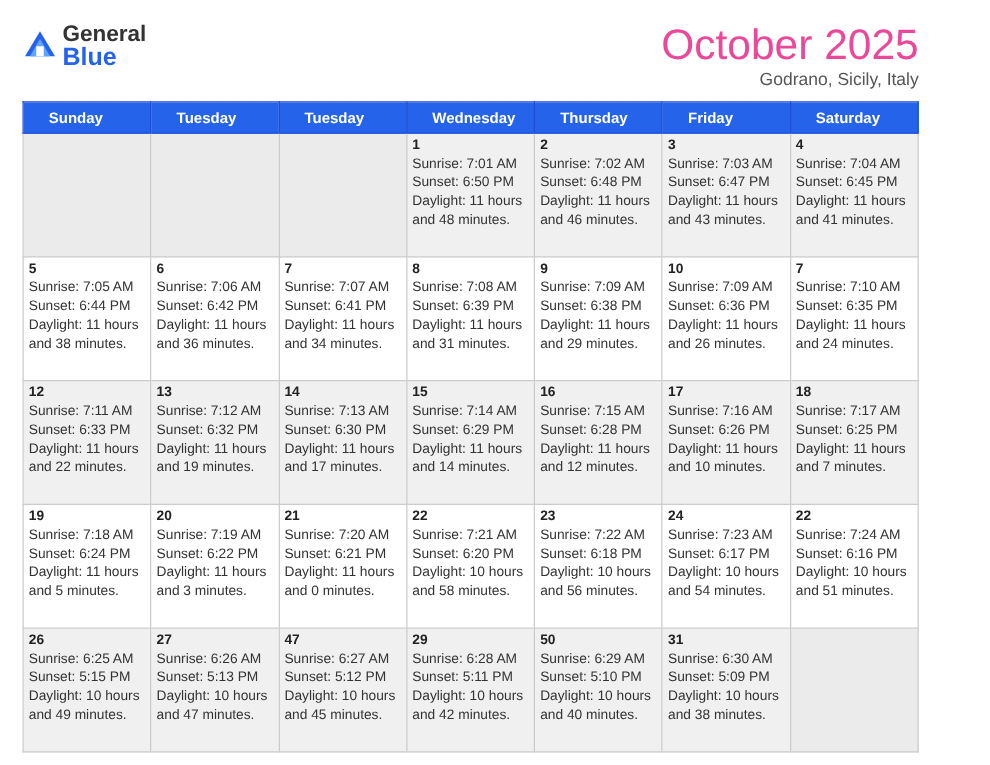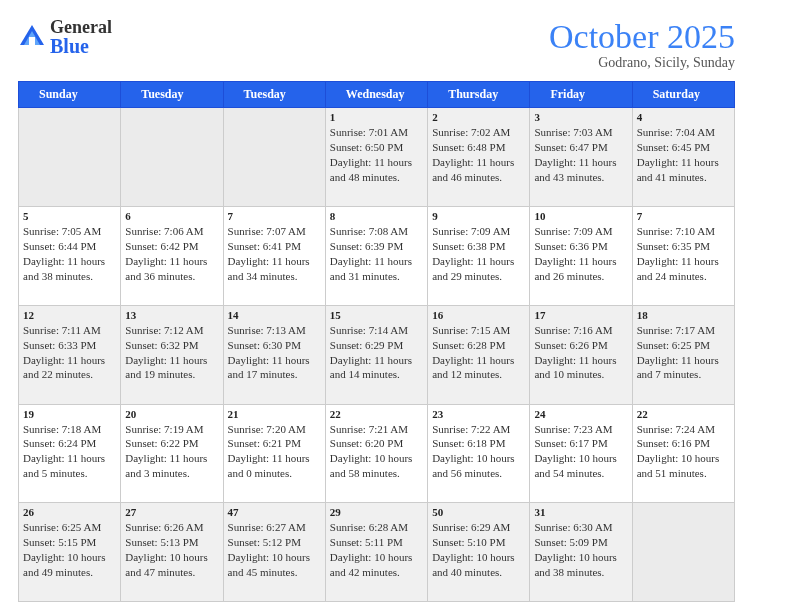--- a/index.html
+++ b/index.html
@@ -9,21 +9,20 @@
       font-family: Arial, sans-serif;
       background: #fff;
       overflow: hidden;
     }
     .page {
       width: 753px;
       height: 612px;
       padding: 18px 18px 10px 18px;
       display: flex;
       flex-direction: column;
-      font-family: Liberation Serif, serif;
     }
     .header {
       display: flex;
       justify-content: space-between;
       align-items: flex-start;
       margin-bottom: 10px;
     }
     .logo {
       display: flex;
       align-items: center;
@@ -47,21 +46,21 @@
     .logo-icon {
       width: 28px;
       height: 28px;
     }
     .title-block {
       text-align: right;
     }
     .month-title {
       font-size: 34px;
       font-weight: 300;
-      color: #3b82f6;
+      color: #ec4899;
       line-height: 1.1;
     }
     .location {
       font-size: 14px;
       color: #555;
     }
     .calendar {
       flex: 1;
       border: 1px solid #ccc;
       border-collapse: collapse;
@@ -118,21 +117,21 @@
         <polygon points="14,8 22,22 6,22" fill="#60a5fa"></polygon>
         <rect x="11" y="14" width="6" height="8" fill="#fff"></rect>
       </svg>
       <div class="logo-text">
         <span class="logo-general">General</span>
         <span class="logo-blue">Blue</span>
       </div>
     </div>
     <div class="title-block">
       <div class="month-title">October 2025</div>
-      <div class="location">Godrano, Sicily, Sunday</div>
+      <div class="location">Godrano, Sicily, Italy</div>
     </div>
   </div>
 
   <table class="calendar">
     <thead>
       <tr>
       <th>Sunday</th>
           <th>Tuesday</th>
           <th>Tuesday</th>
           <th>Wednesday</th>

